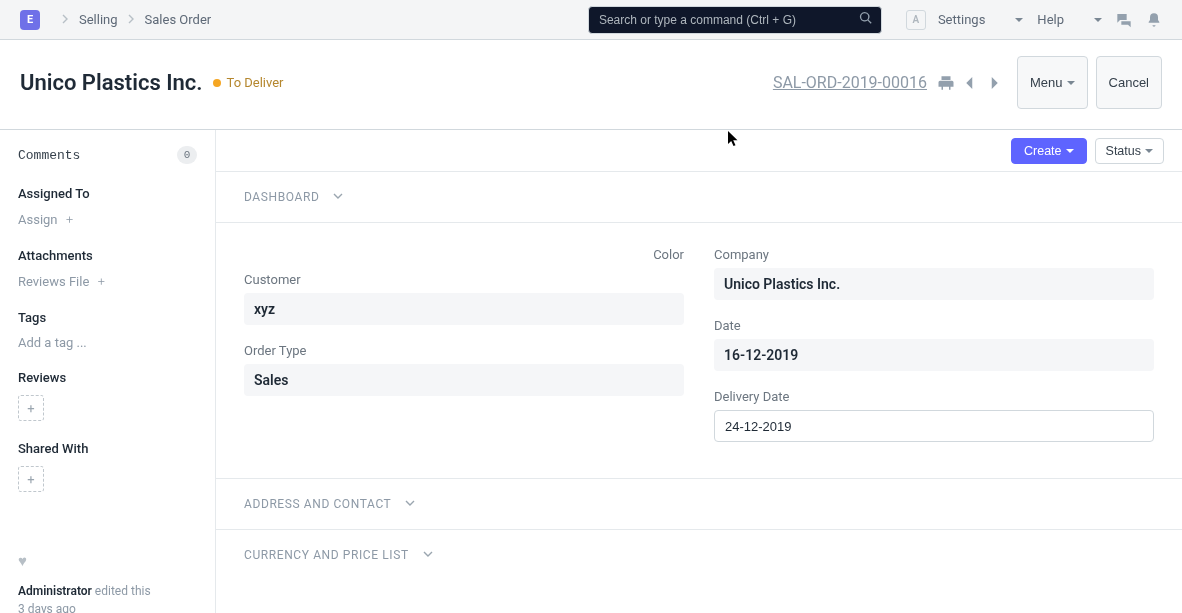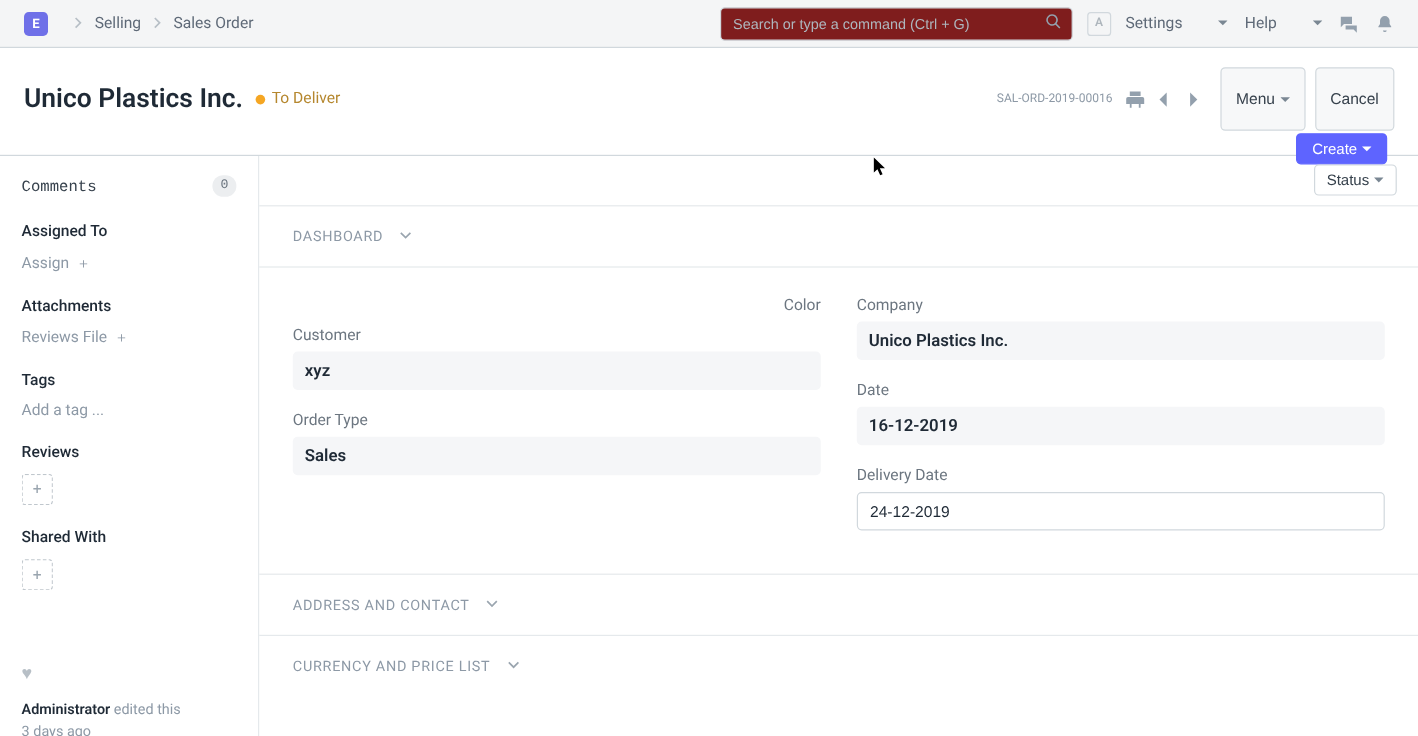--- a/index.html
+++ b/index.html
@@ -46,22 +46,22 @@
   }
   .bc-sep { color: #b7bfc6; margin: 0 10px; font-size: 12px; }
   .bc-item { color: var(--link); font-size: 13px; }
   .nav-spacer { flex: 1; }
   .search-box {
     width: 294px; height: 28px;
     border: 1px solid var(--border);
     border-radius: 4px;
     display: flex; align-items: center;
     padding: 0 8px;
-    background: #7f1d1d;
-    margin-right: 12px;
+    background: #0f172a;
+    margin-right: 24px;
   }
   .search-box input {
     border: 0; outline: 0; flex: 1;
     font-size: 12px; color: var(--muted);
     background: transparent;
   }
   .search-box input::placeholder { color: #aeb6bd; }
   .search-icon svg { width: 14px; height: 14px; fill: #93a0ad; }
   .avatar-box {
     width: 20px; height: 20px; border: 1px solid var(--border);
@@ -83,21 +83,21 @@
   .page-title {
     font-size: 22px; font-weight: 600; color: var(--heading);
     margin: 0 10px 0 0;
   }
   .status-dot {
     width: 8px; height: 8px; border-radius: 50%;
     background: var(--status-dot); margin-right: 6px;
   }
   .status-text { color: #b5872e; font-size: 13px; }
   .header-flex { flex: 1; }
-  .doc-id { color: var(--muted); font-size: 10px; margin-right: 10px; }
+  .doc-id { color: var(--muted); font-size: 16px; margin-right: 10px; text-decoration: underline; }
   .hdr-icon { width: 18px; height: 18px; fill: #93a0ad; margin-right: 6px; cursor: pointer; }
   .hdr-btn {
     border: 1px solid var(--border);
     background: #f7f8f9;
     border-radius: 4px;
     padding: 18px 12px;
     font-size: 13px;
     color: var(--text);
     margin-left: 8px;
     cursor: pointer;
@@ -127,26 +127,25 @@
     border-radius: 3px; display: flex; align-items: center; justify-content: center;
     color: #9aa5af; font-size: 13px; cursor: pointer; margin-bottom: 20px;
   }
   .heart { color: #b7bfc6; font-size: 15px; margin-bottom: 12px; }
   .sb-log { font-size: 12px; color: var(--muted); line-height: 1.5; margin-bottom: 12px; }
   .sb-log b { color: var(--heading); font-weight: 600; }
 
   
   .main { flex: 1; }
   .toolbar {
-    display: flex; justify-content: flex-end; align-items: flex-end;
+    display: flex; justify-content: flex-end; align-items: flex-start;
     padding: 8px 18px;
     border-bottom: 1px solid var(--border-light);
     height: 42px;
     position: relative;
-    flex-direction: column;
   }
   .btn-primary {
     background: var(--btn-primary); color: #fff;
     border: 1px solid var(--btn-primary);
     border-radius: 4px; padding: 5px 12px;
     font-size: 12.5px; display: inline-flex; align-items: center;
     cursor: pointer; margin-right: 8px;
   }
   .btn-primary .caret-svg { fill: #fff; }
   .btn-default {

